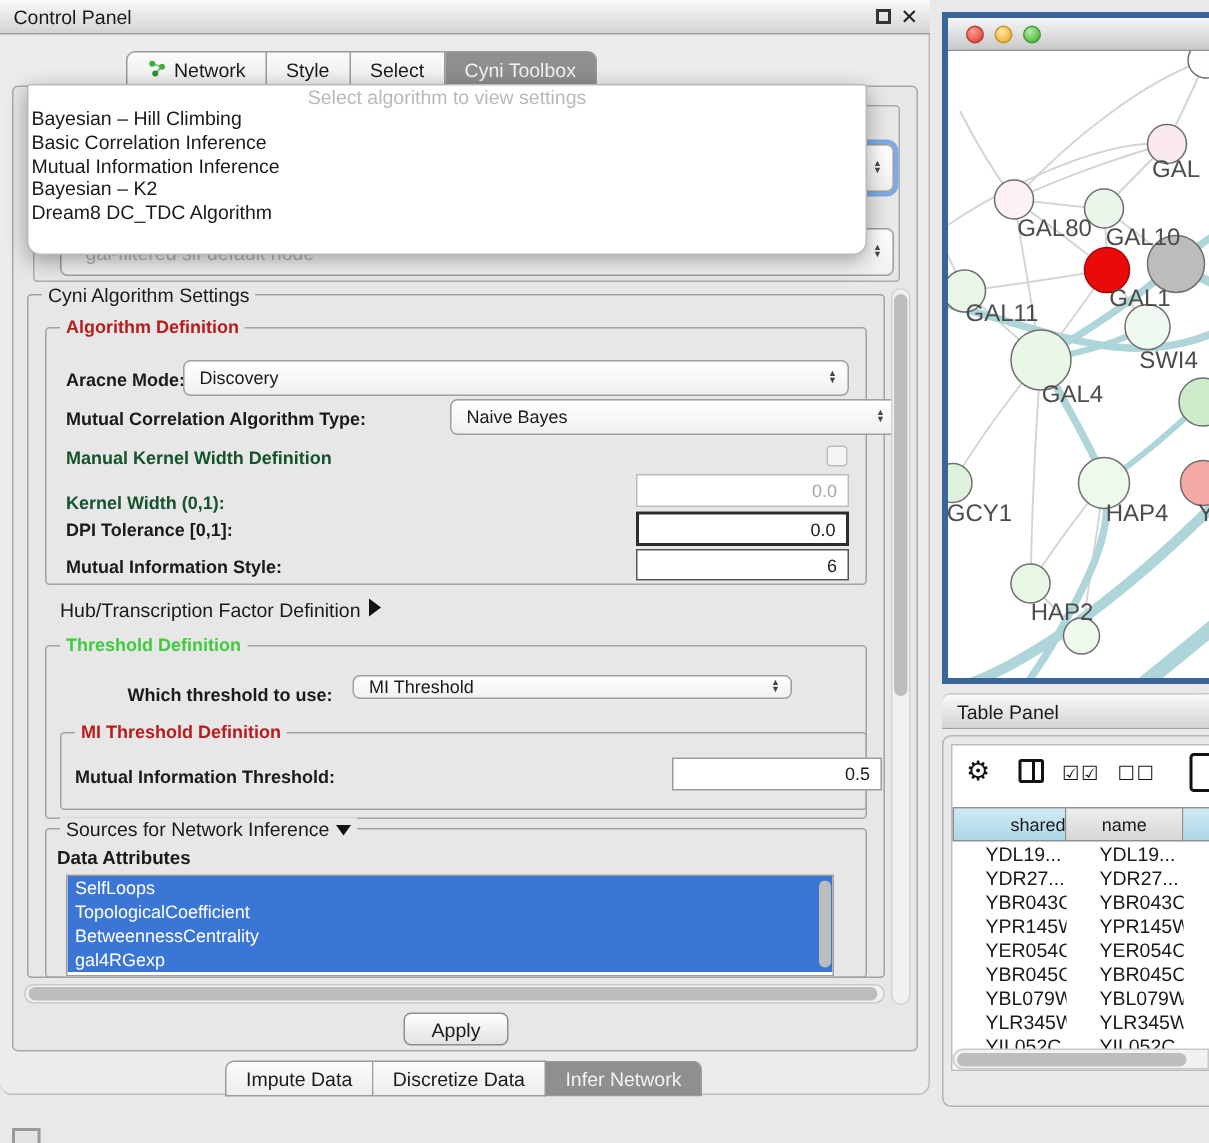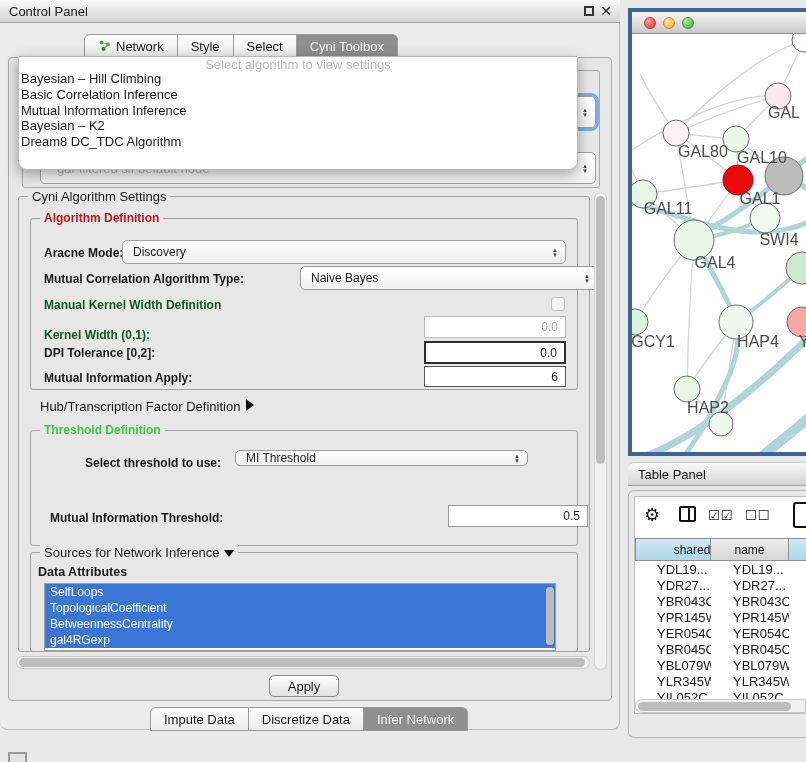--- a/index.html
+++ b/index.html
@@ -190,42 +190,45 @@
   </div>
 
   <div class="lbl dis" style="left:44px; top:298px;">Manual Kernel Width Definition</div>
   <div class="checkbox" style="left:551px; top:297px;"></div>
 
   <div class="lbl dis" style="left:44px; top:328px;">Kernel Width (0,1):</div>
   <div class="field dis" style="left:424px; top:316px; width:142px; height:22px;">
     <span>0.0</span>
   </div>
 
-  <div class="lbl" style="left:44px; top:346px;">DPI Tolerance [0,2]:</div>
+  <div class="lbl" style="left:44px; top:346px;">DPI Tolerance [0,1]:</div>
   <div class="field strong" style="left:424px; top:341px; width:142px; height:23px;">
     <span>0.0</span>
   </div>
 
-  <div class="lbl" style="left:44px; top:371px;">Mutual Information Apply:</div>
+  <div class="lbl" style="left:44px; top:371px;">Mutual Information Style:</div>
   <div class="field" style="left:424px; top:366px; width:142px; height:21px; border-color:#555;">
     <span>6</span>
   </div>
 
   <div class="lbl" style="left:40px; top:399px; font-weight:normal; font-size:13px;">Hub/Transcription Factor Definition</div>
   <div class="tri-right" style="left:246px; top:399px;"></div>
 
   <div class="group" style="left:30px; top:430px; width:548px; height:116px;">
     <span class="legend green">Threshold Definition</span>
   </div>
-  <div class="lbl" style="left:85px; top:456px;">Select threshold to use:</div>
+  <div class="lbl" style="left:85px; top:456px;">Which threshold to use:</div>
   <div class="combo" style="left:235px; top:450px; width:293px; height:16px;">
     <span>MI Threshold</span>
     <span class="arrows">▲<br>▼</span>
   </div>
 
+  <div class="group" style="left:40px; top:488px; width:538px; height:52px;">
+    <span class="legend blue">MI Threshold Definition</span>
+  </div>
   <div class="lbl" style="left:50px; top:511px;">Mutual Information Threshold:</div>
   <div class="field" style="left:448px; top:505px; width:140px; height:22px; border-color:#9a9a9a;">
     <span>0.5</span>
   </div>
 
   <div class="group" style="left:30px; top:552px; width:548px; height:100px;">
     <span class="legend black">
       <span>Sources for Network Inference</span><span class="tri-down-inline"></span>
     </span>
   </div>

